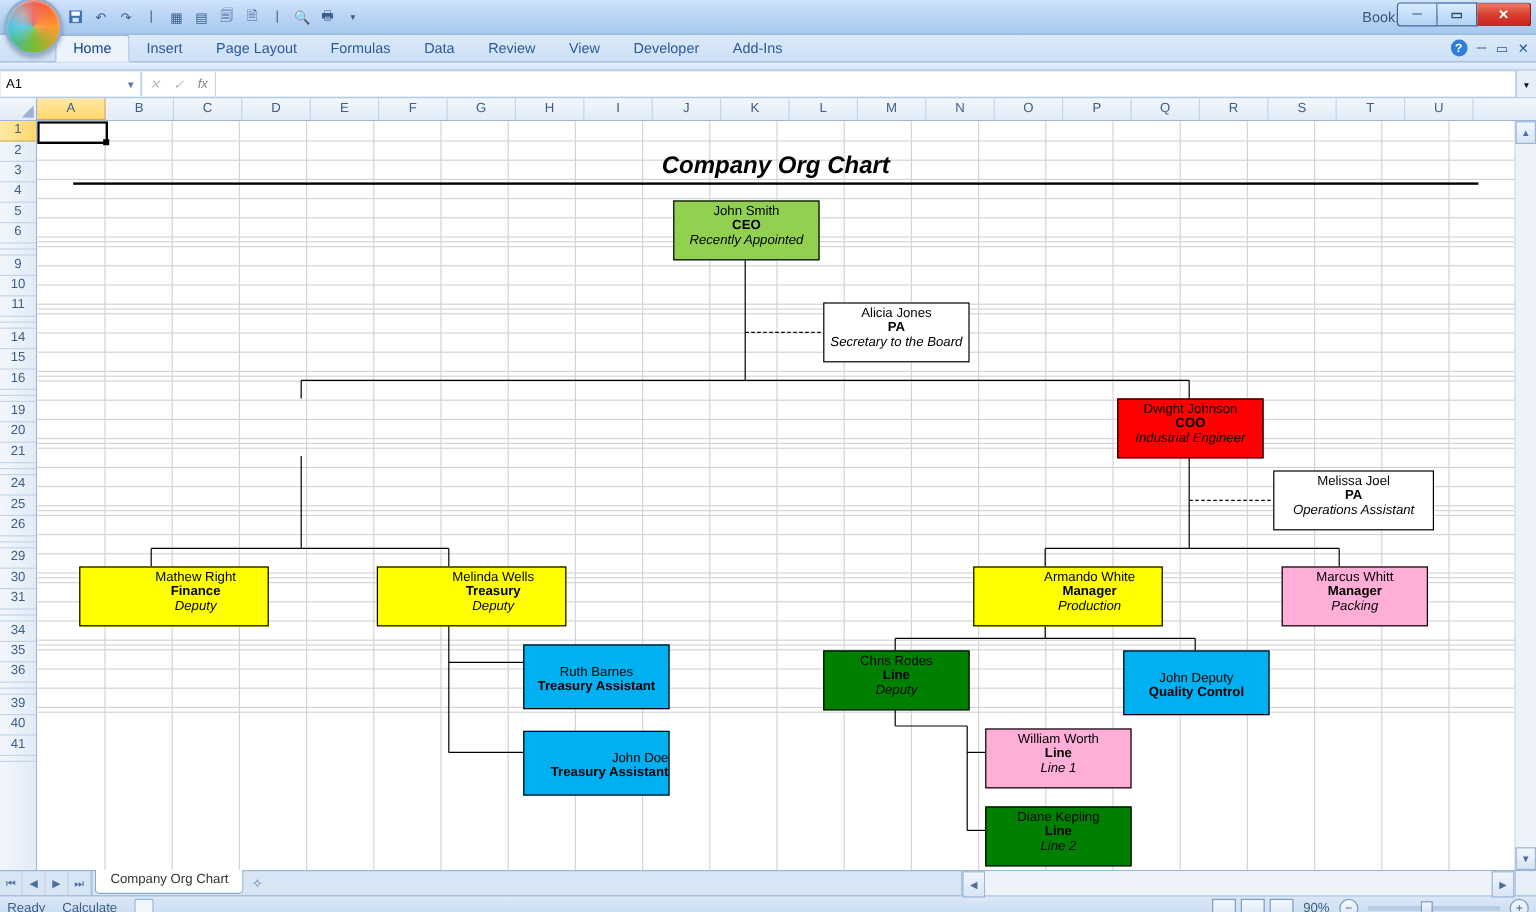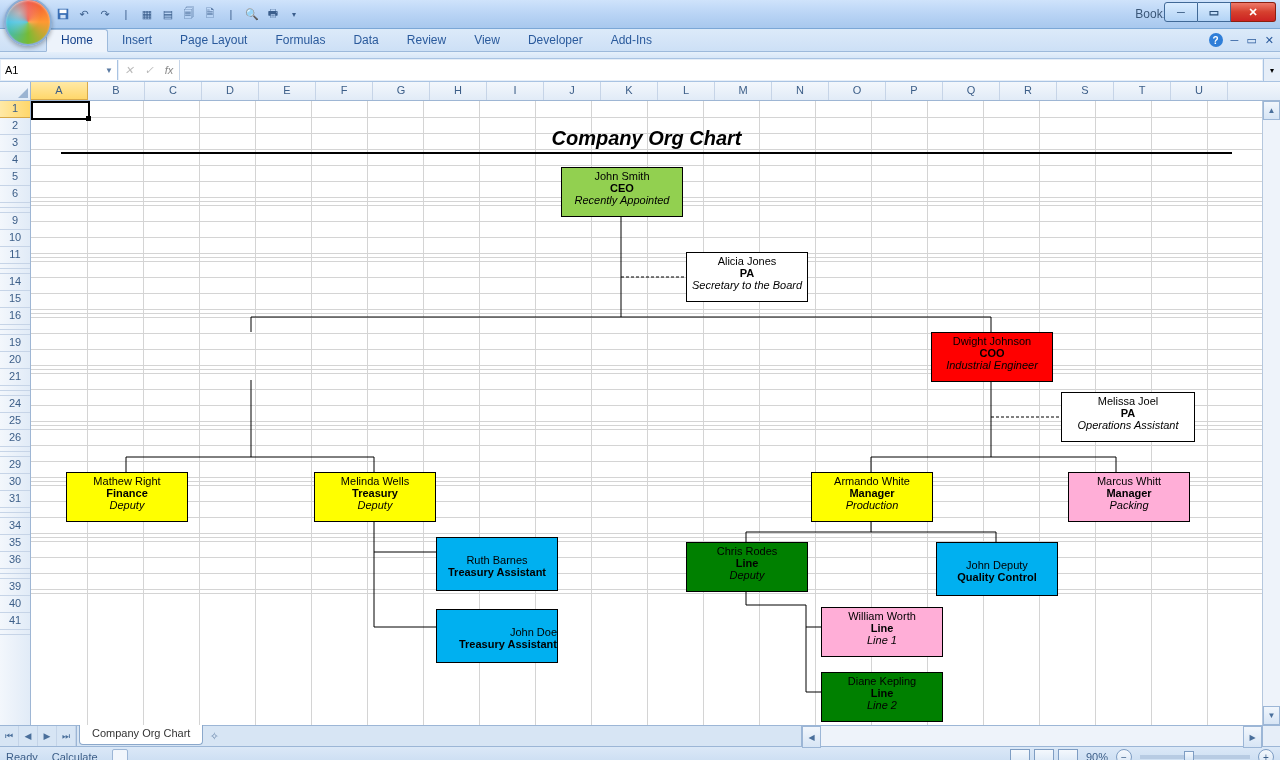--- a/index.html
+++ b/index.html
@@ -257,21 +257,21 @@
   font-family: Arial, sans-serif;
   background:#fff;
 }
 .box .l1{ font-size:11px; padding-top:2px;}
 .box .l2{ font-size:11px; font-weight:bold; }
 .box .l3{ font-size:11px; font-style:italic; padding-bottom:2px;}
 .box.three{ height:48px; }
 .box.two  { height:38px; padding-top:14px;}
 .green  { background:#92d050; }
 .red    { background:#ff0000; }
-.yellow { background:#ffff00; }
+.yellow { background:#ffff00;padding-left:36px; }
 .cyan   { background:#00b0f0; }
 .pink   { background:#ffaed7; }
 .dgreen { background:#008000; }
 
 svg.connectors{
   position:absolute; inset:0;
   overflow:visible;
 }
 svg.connectors line{
   stroke:#000; stroke-width:1;

